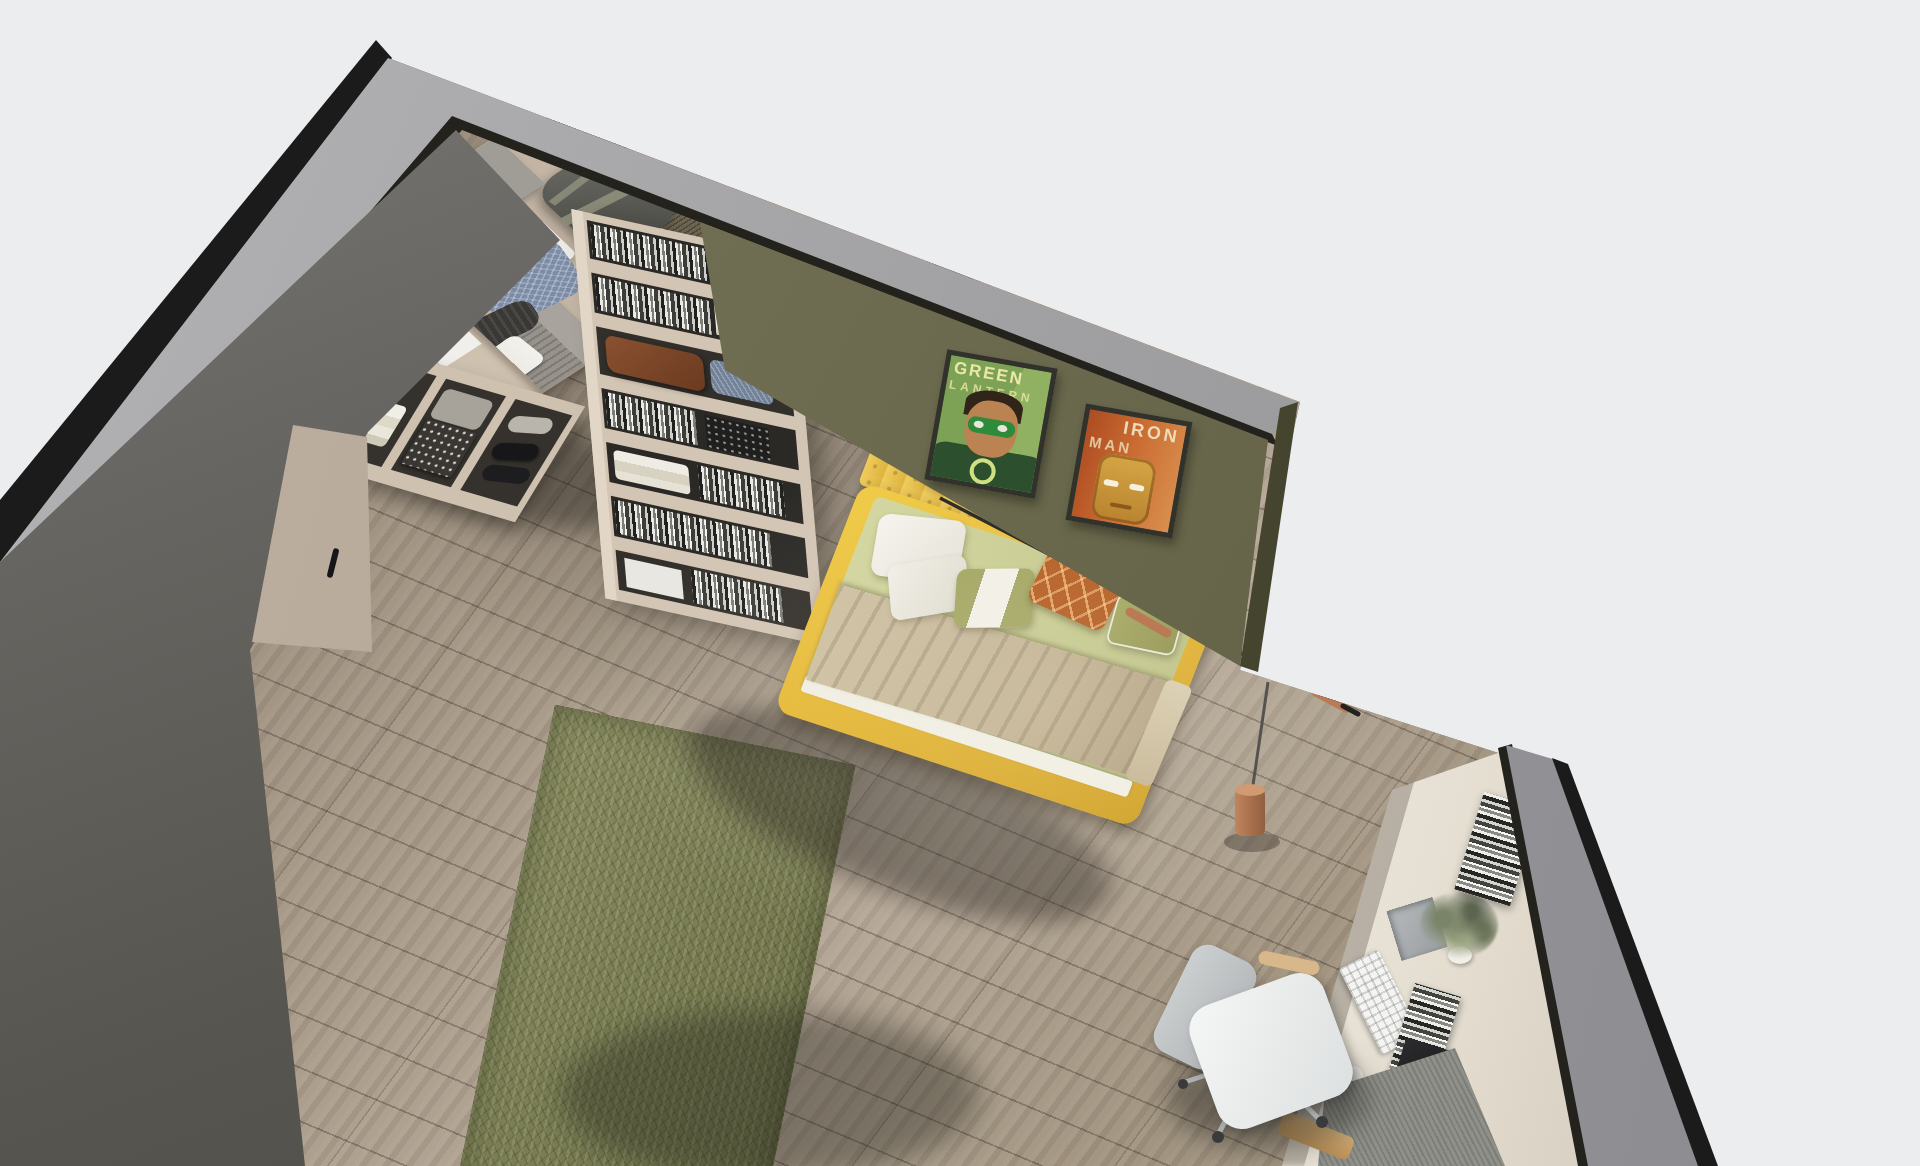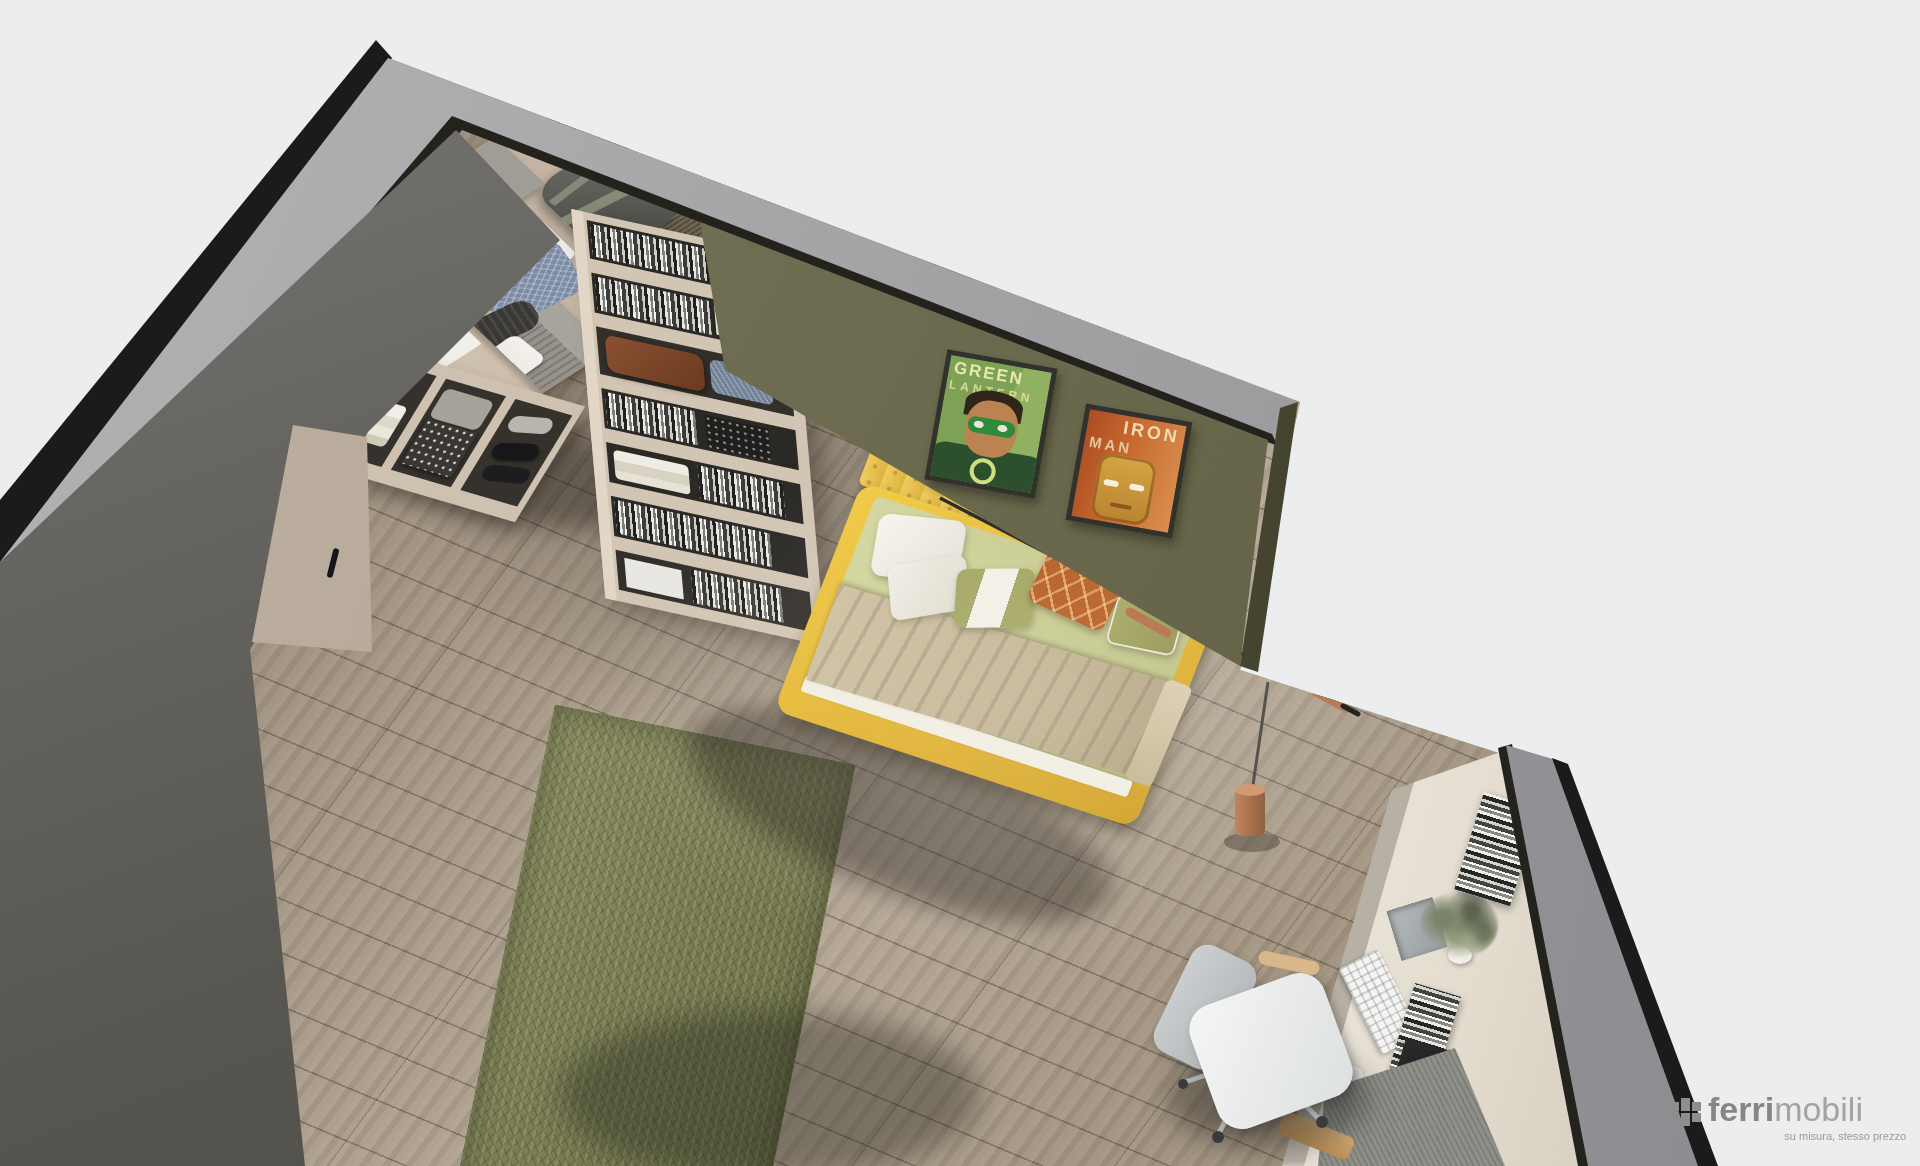--- a/index.html
+++ b/index.html
@@ -274,28 +274,14 @@
     <div style="left:26px;top:66px;width:15px;height:6px;border-radius:3px;background:#f6f1dd;"></div>
     <div style="left:52px;top:66px;width:15px;height:6px;border-radius:3px;background:#f6f1dd;"></div>
     <div style="left:36px;top:88px;width:22px;height:4px;border-radius:2px;background:#8a5a1d;"></div>
   </div>
 
   <div class="poly" style="clip-path:polygon(1498px 748px,1512px 744px,1597px 1166px,1578px 1166px);background:#23221c;"></div>
   <div class="poly" style="clip-path:polygon(1506px 745px,1556px 760px,1702px 1166px,1588px 1166px);
     background:linear-gradient(100deg,#a9a9ab,#95959b 60%,#8a8a8e);"></div>
   <div class="poly" style="clip-path:polygon(1552px 758px,1568px 764px,1718px 1166px,1698px 1166px);background:#1b1b1b;"></div>
 
-  <div style="left:1670px;top:1088px;width:236px;height:70px;">
-    <div style="left:0;top:8px;width:32px;height:32px;">
-      <div style="left:0;top:6px;width:9px;height:9px;background:#8e8e8e;"></div>
-      <div style="left:0;top:17px;width:9px;height:13px;background:#8e8e8e;"></div>
-      <div style="left:11px;top:2px;width:9px;height:13px;background:#8e8e8e;"></div>
-      <div style="left:11px;top:17px;width:9px;height:13px;background:#8e8e8e;"></div>
-      <div style="left:22px;top:6px;width:9px;height:9px;background:#8e8e8e;"></div>
-      <div style="left:22px;top:17px;width:9px;height:9px;background:#8e8e8e;"></div>
-    </div>
-    <div style="left:38px;top:0px;width:198px;height:42px;font-size:34px;line-height:42px;white-space:nowrap;">
-      <span style="position:static;font-weight:bold;color:#868686;">ferri</span><span style="position:static;font-weight:normal;color:#a3a3a3;">mobili</span>
-    </div>
-    <div style="left:38px;top:42px;width:198px;text-align:right;font-size:11px;color:#9a9a9a;">su misura, stesso prezzo</div>
-  </div>
 
 </div>
 
 </body></html>

